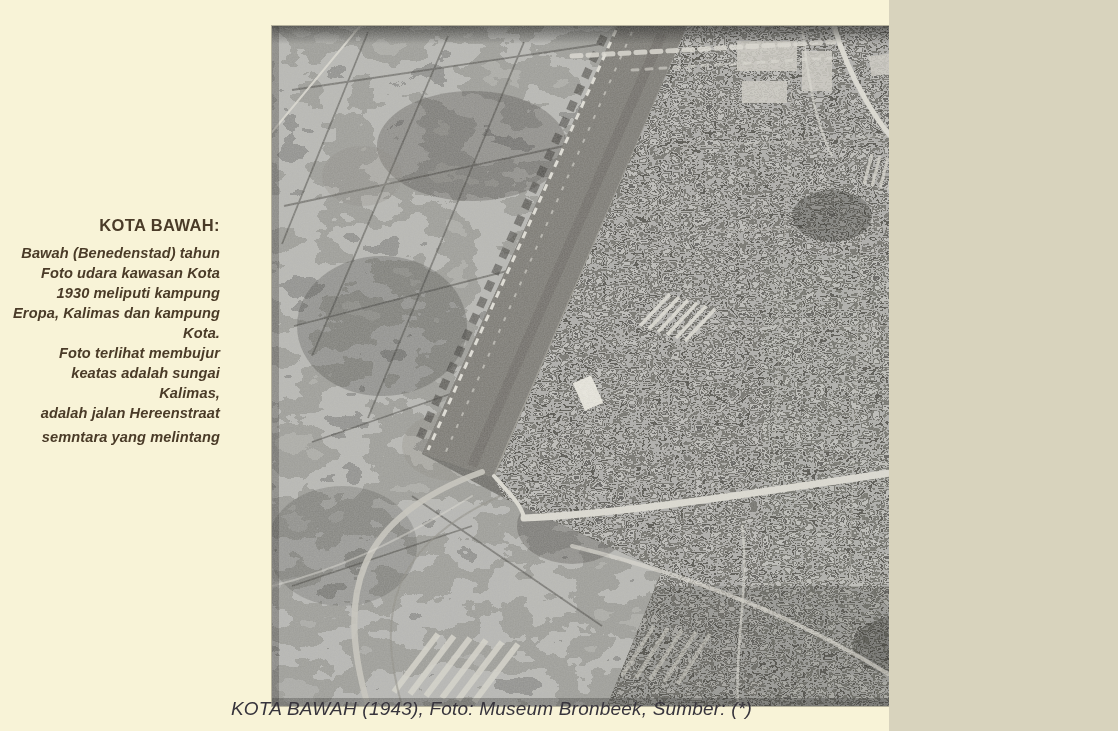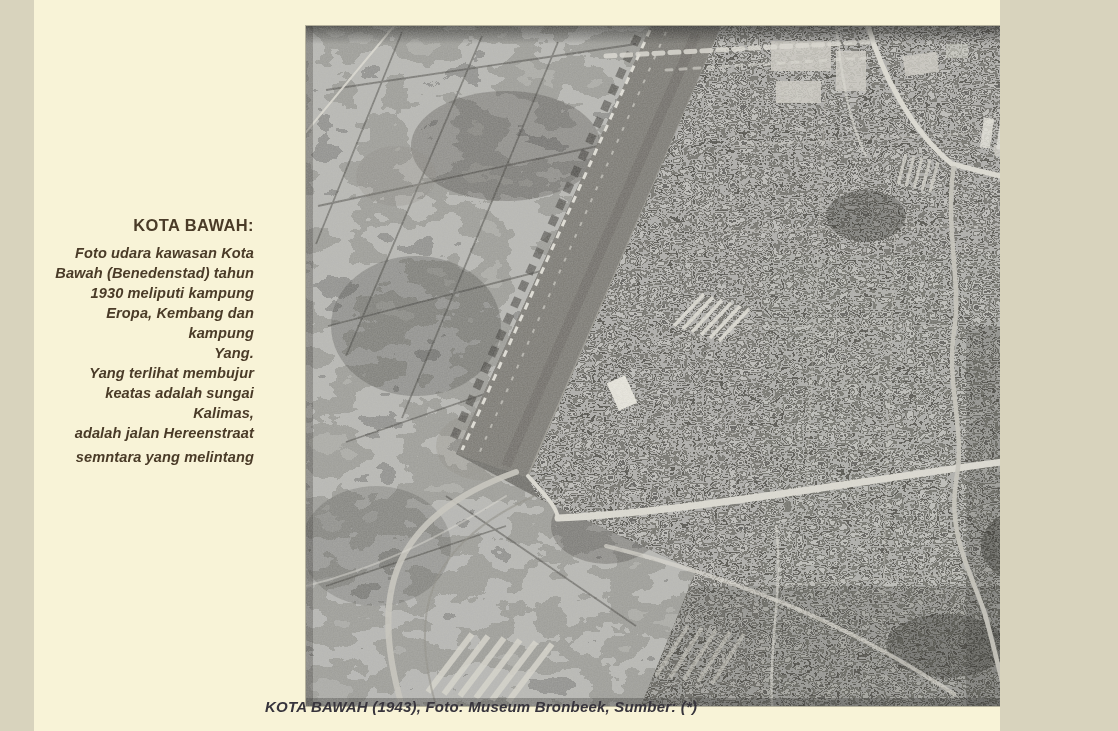--- a/index.html
+++ b/index.html
@@ -2,25 +2,24 @@
 <html style="--page-bg: #f8f3d7; --sidebar-text: #4a3b28; --caption-text: #37343c; --photo-base: #6f6e69;"><head>
 <meta charset="utf-8">
 <style>
   html, body { margin: 0; padding: 0; }
   body {
     font-family: "Liberation Sans", sans-serif;
     background: #d8d3bd;
   }
   .page {
     position: relative;
-    width: 966px;
+    width: 889px;
     height: 731px;
     background: var(--page-bg, #f8f3d7);
     overflow: hidden;
-    margin-left: 34px;
   }
   
   .sidebar {
     position: absolute;
     left: 8px;
     top: 216px;
     width: 212px;
     text-align: right;
     color: var(--sidebar-text, #4a3b28);
   }
@@ -48,41 +47,41 @@
     background: var(--photo-base, #6f6e69);
     outline: 1px solid rgba(60,58,50,.35);
   }
   .photo svg { display: block; width: 100%; height: 100%; }
   
   .caption {
     position: absolute;
     left: 231px;
     top: 698px;
     font-style: italic;
-    font-weight: 700;
-    font-size: 15px;
+    font-weight: 400;
+    font-size: 19px;
     letter-spacing: 0.2px;
     color: var(--caption-text, #37343c);
   }
 </style>
 </head>
 <body>
 
 <div class="page">
 
   <aside class="sidebar">
     <h1 class="sidebar-title">KOTA BAWAH:</h1>
     <div>
 
-    <div class="sideline">Foto udara kawasan Kota</div>
-        <div class="sideline">Bawah (Benedenstad) tahun</div>
+    <div class="sideline">Bawah (Benedenstad) tahun</div>
+        <div class="sideline">Foto udara kawasan Kota</div>
         <div class="sideline">1930 meliputi kampung</div>
-        <div class="sideline">Eropa, Kembang dan kampung</div>
-        <div class="sideline">Yang.</div>
-        <div class="sideline">Yang terlihat membujur</div>
+        <div class="sideline">Eropa, Kalimas dan kampung</div>
+        <div class="sideline">Kota.</div>
+        <div class="sideline">Foto terlihat membujur</div>
         <div class="sideline">keatas adalah sungai Kalimas,</div>
         <div class="sideline">adalah jalan Hereenstraat</div>
         <div class="sideline">semntara yang melintang</div>
       </div>
   </aside>
 
   <figure class="photo" aria-label="KOTA BAWAH (1943), Foto: Museum Bronbeek, Sumber: (*)">
     <svg viewBox="0 0 878 680" preserveAspectRatio="none">
       <defs>
         <filter id="grain" x="-5%" y="-5%" width="110%" height="110%">

